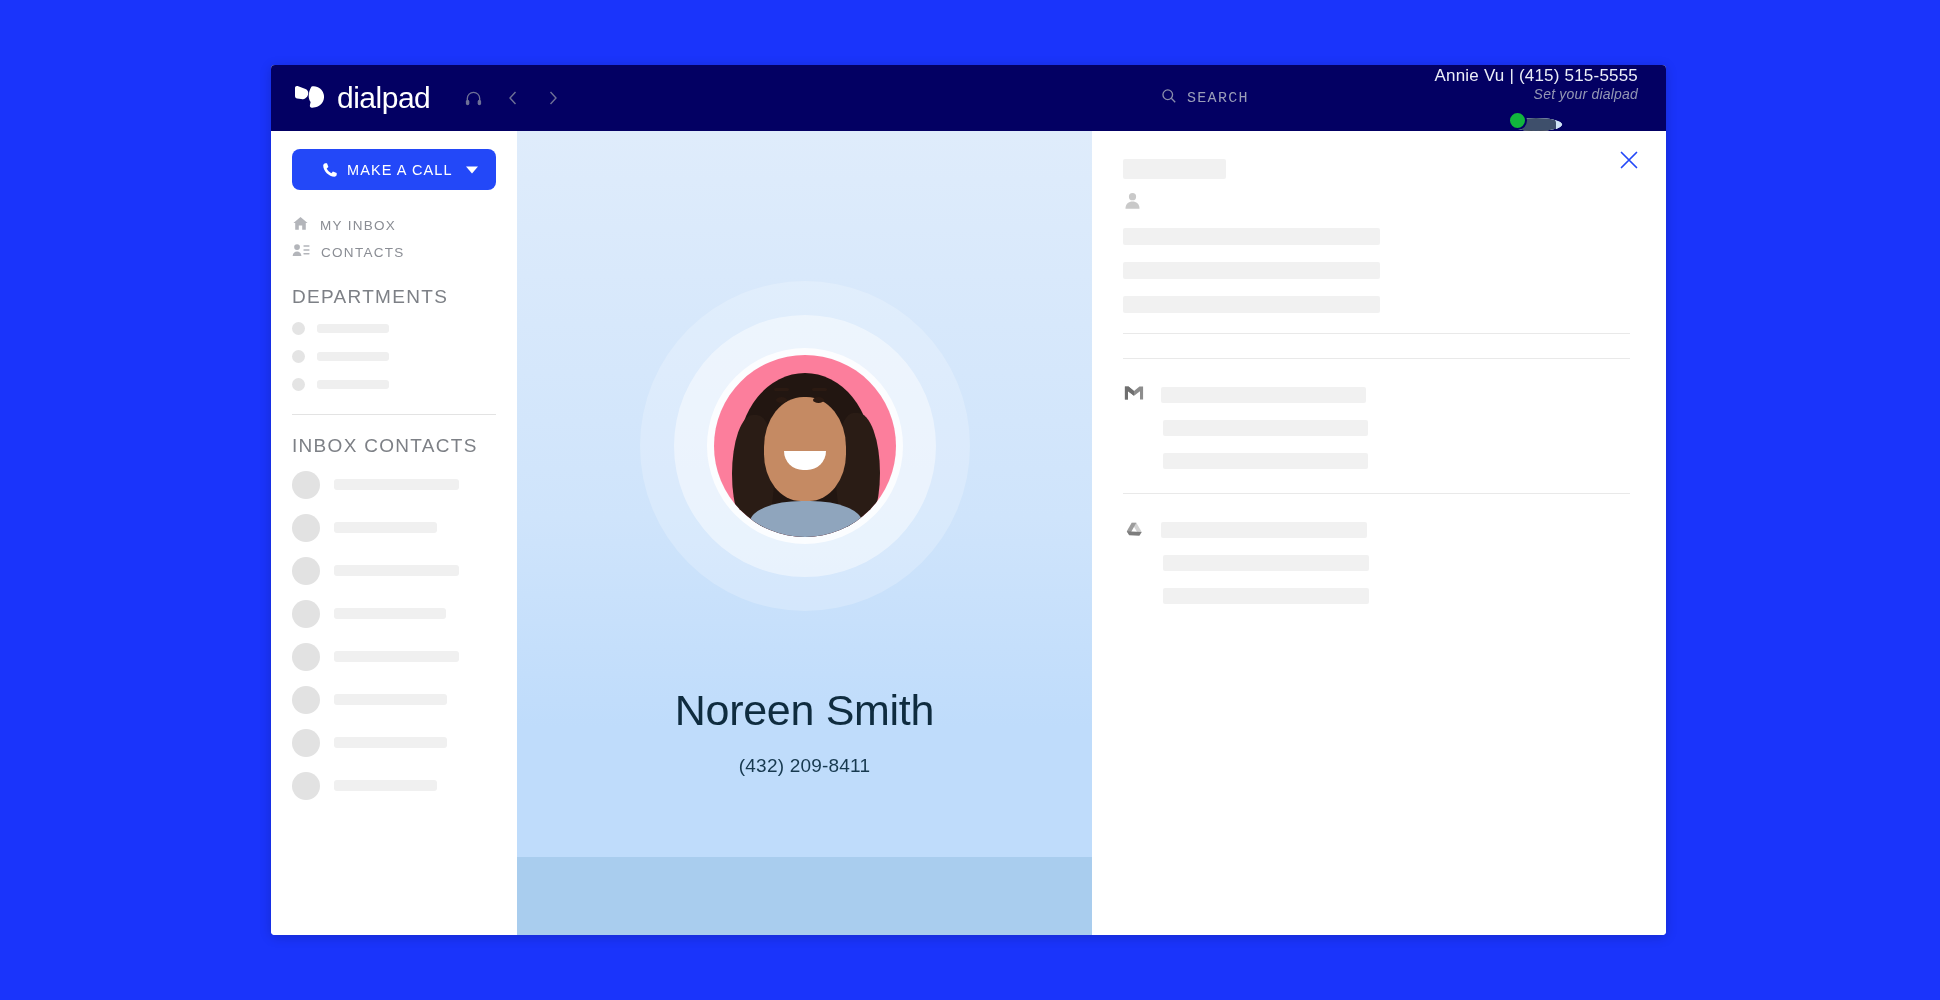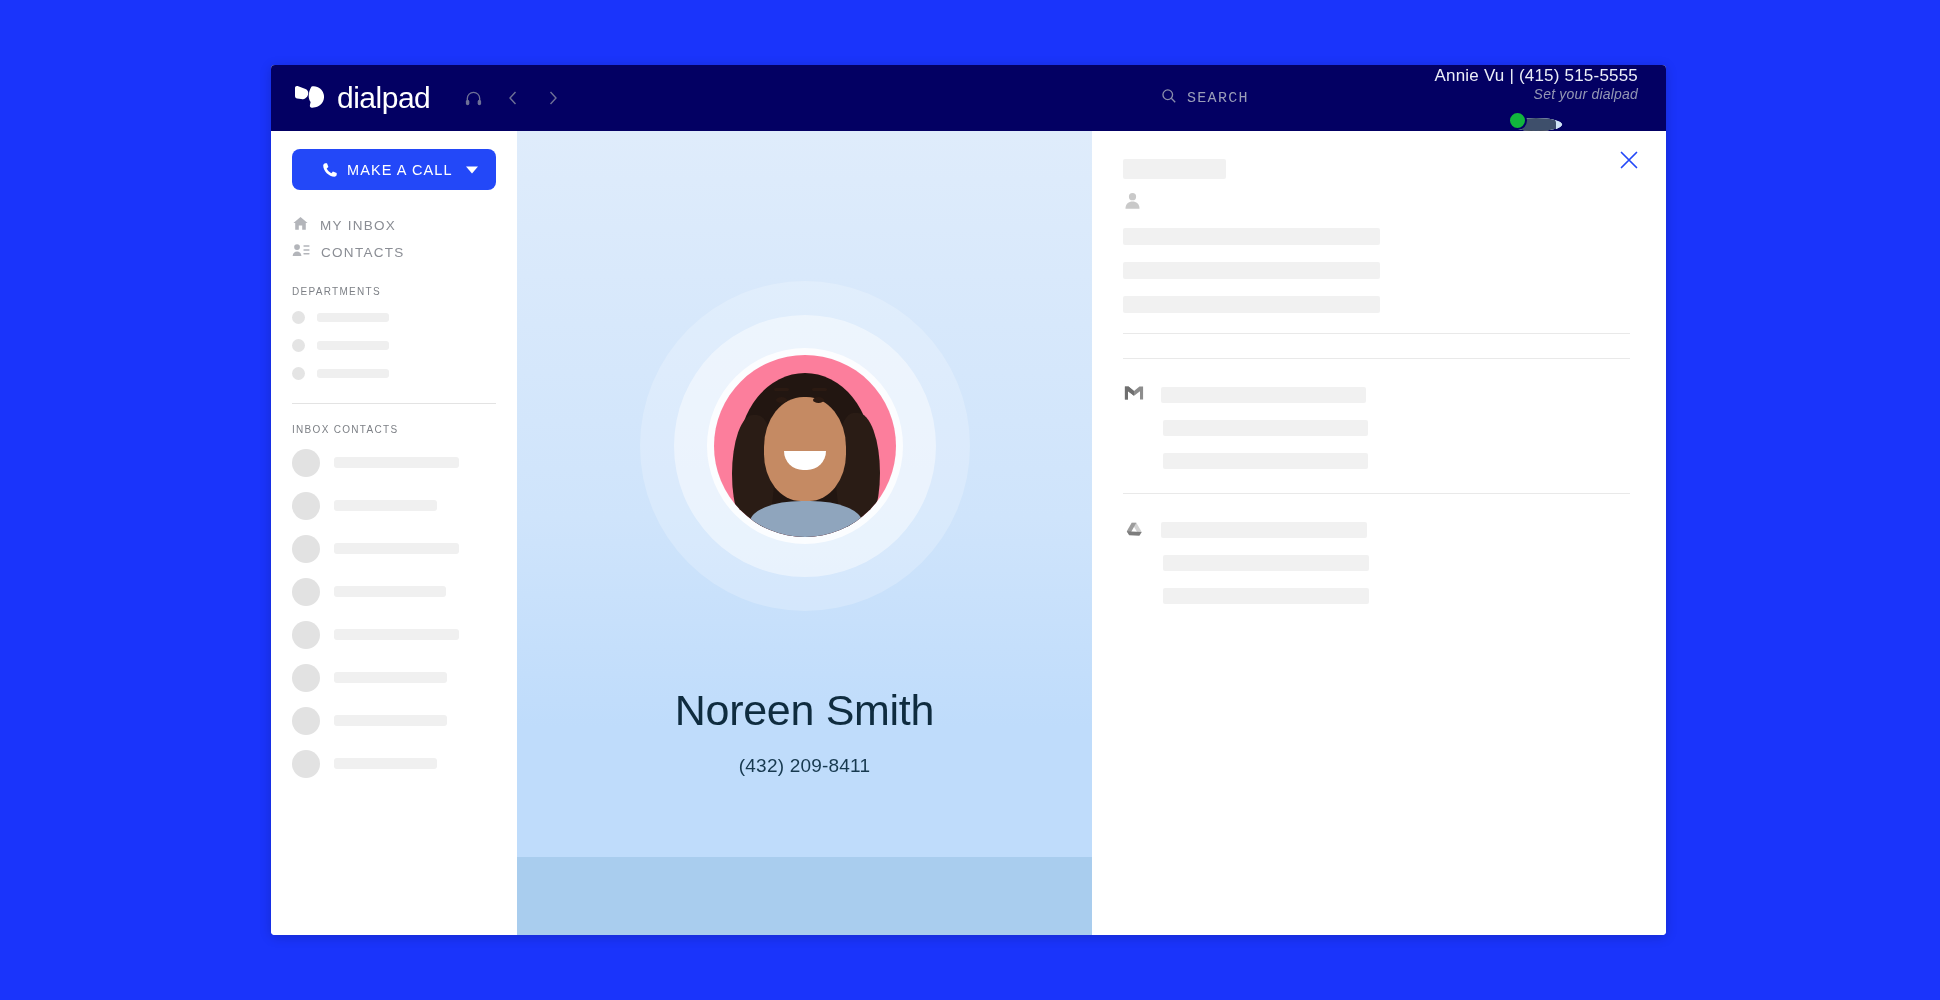--- a/index.html
+++ b/index.html
@@ -131,21 +131,21 @@
   .nav-list { margin-top: 22px; }
   .nav-item {
     display: flex; align-items: center; gap: 11px;
     height: 27px; cursor: pointer;
   }
   .nav-label {
     color: #8a8d94; font-size: 13.5px; letter-spacing: 1.3px;
   }
 
   .section-title {
-    color: #7d8086; font-size: 10px; letter-spacing: 1.3px;
+    color: #7d8086; font-size: 19px; letter-spacing: 1.3px;
     margin-top: 20px; margin-bottom: 6px;
   }
 
   .dept-row {
     display: flex; align-items: center; gap: 12px;
     height: 28px; cursor: pointer;
   }
   .dept-dot { width: 13px; height: 13px; border-radius: 50%; background: #e4e4e4; flex: none; }
   .dept-bar { height: 9px; border-radius: 3px; background: #efefef; }
 

